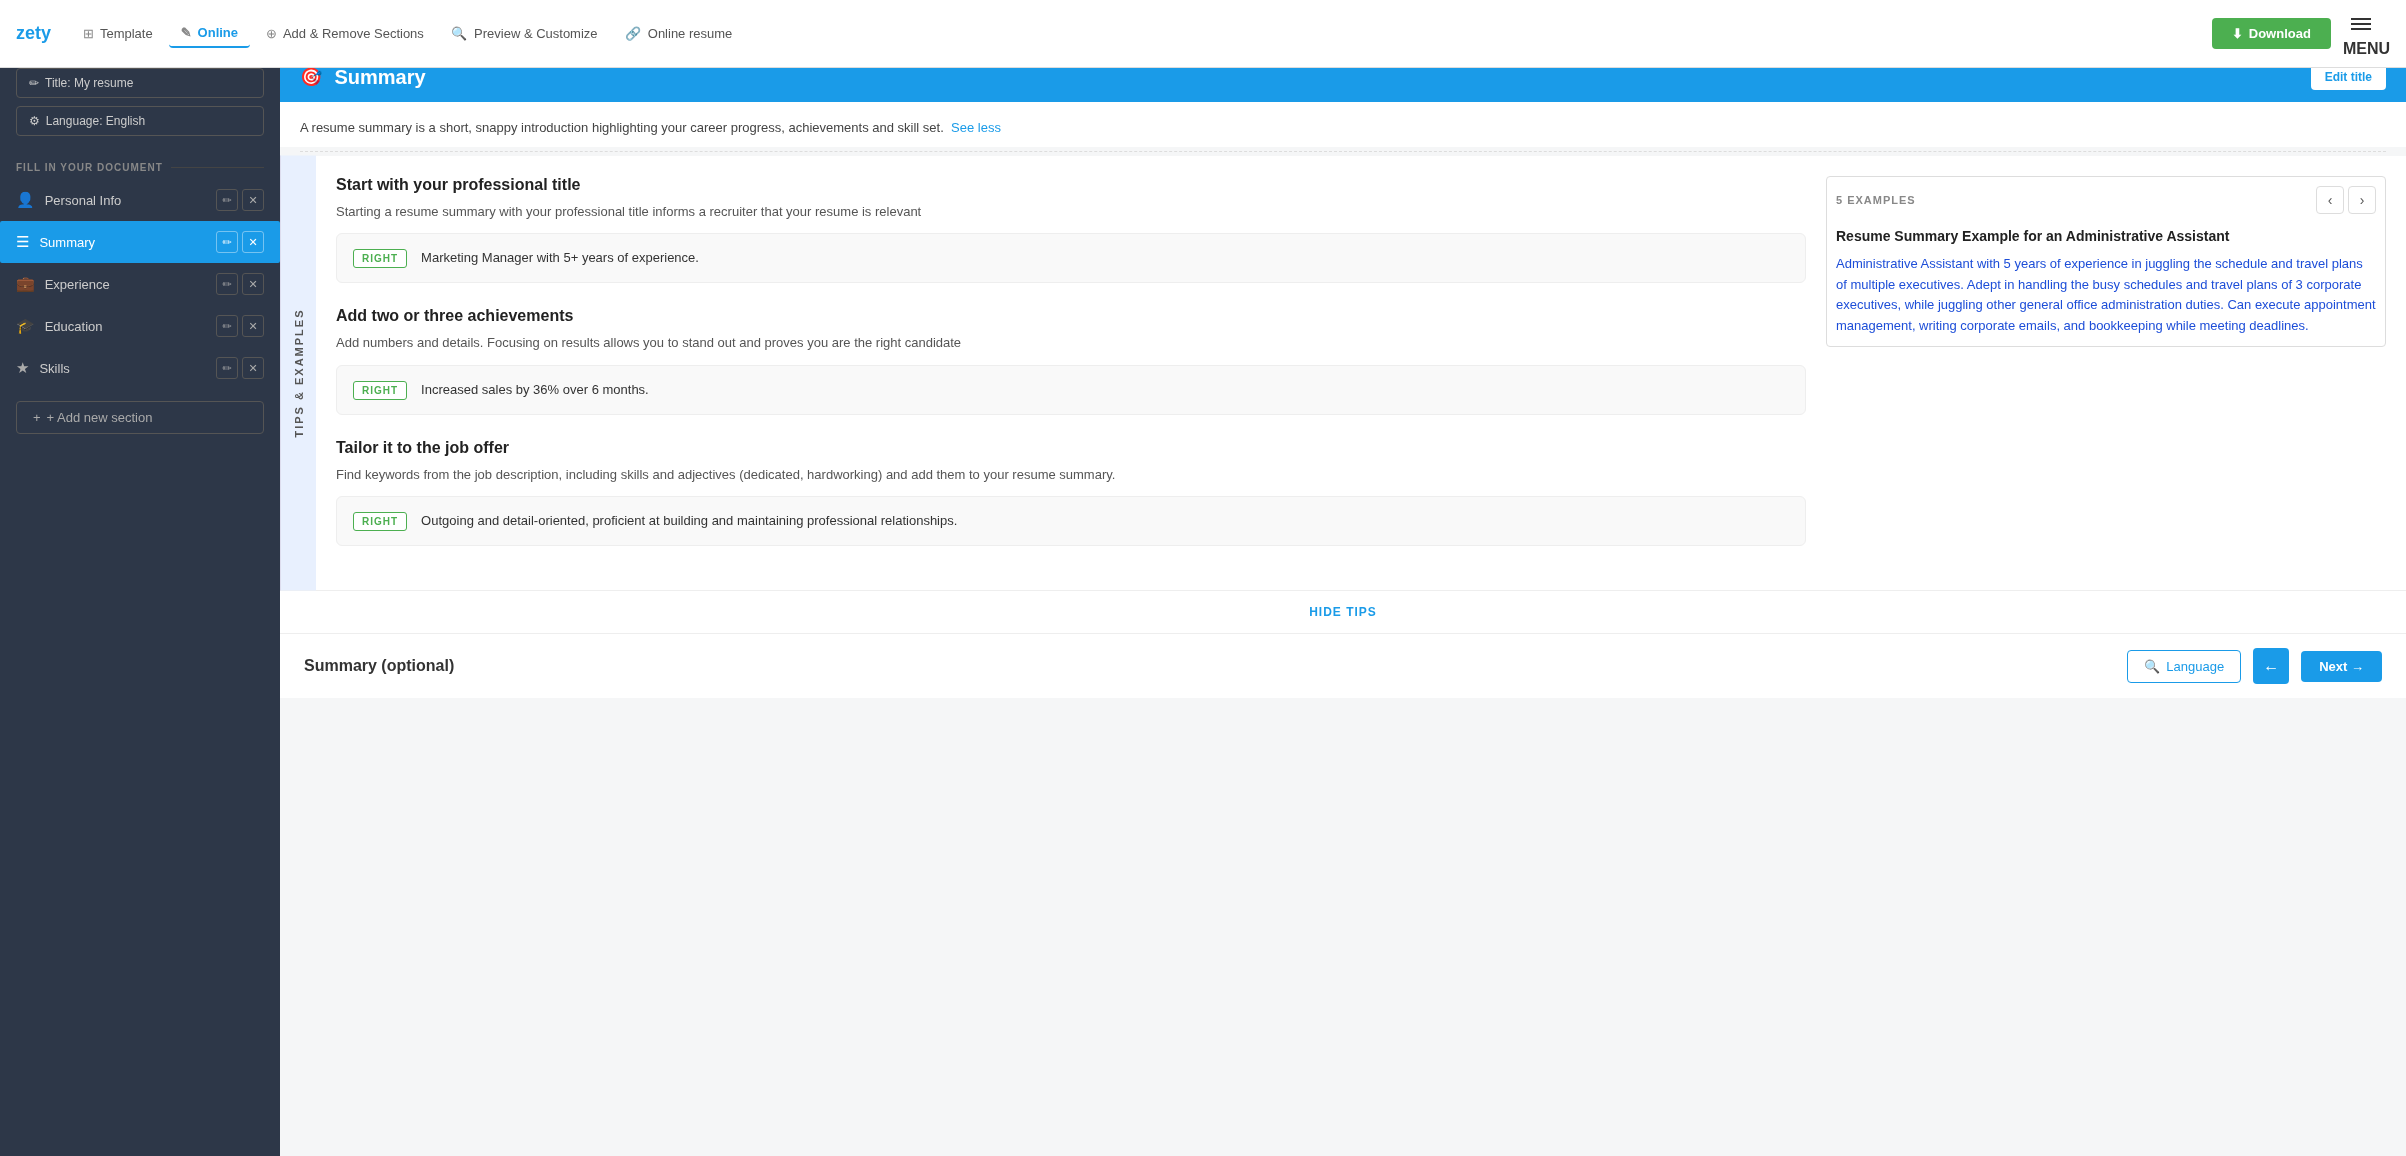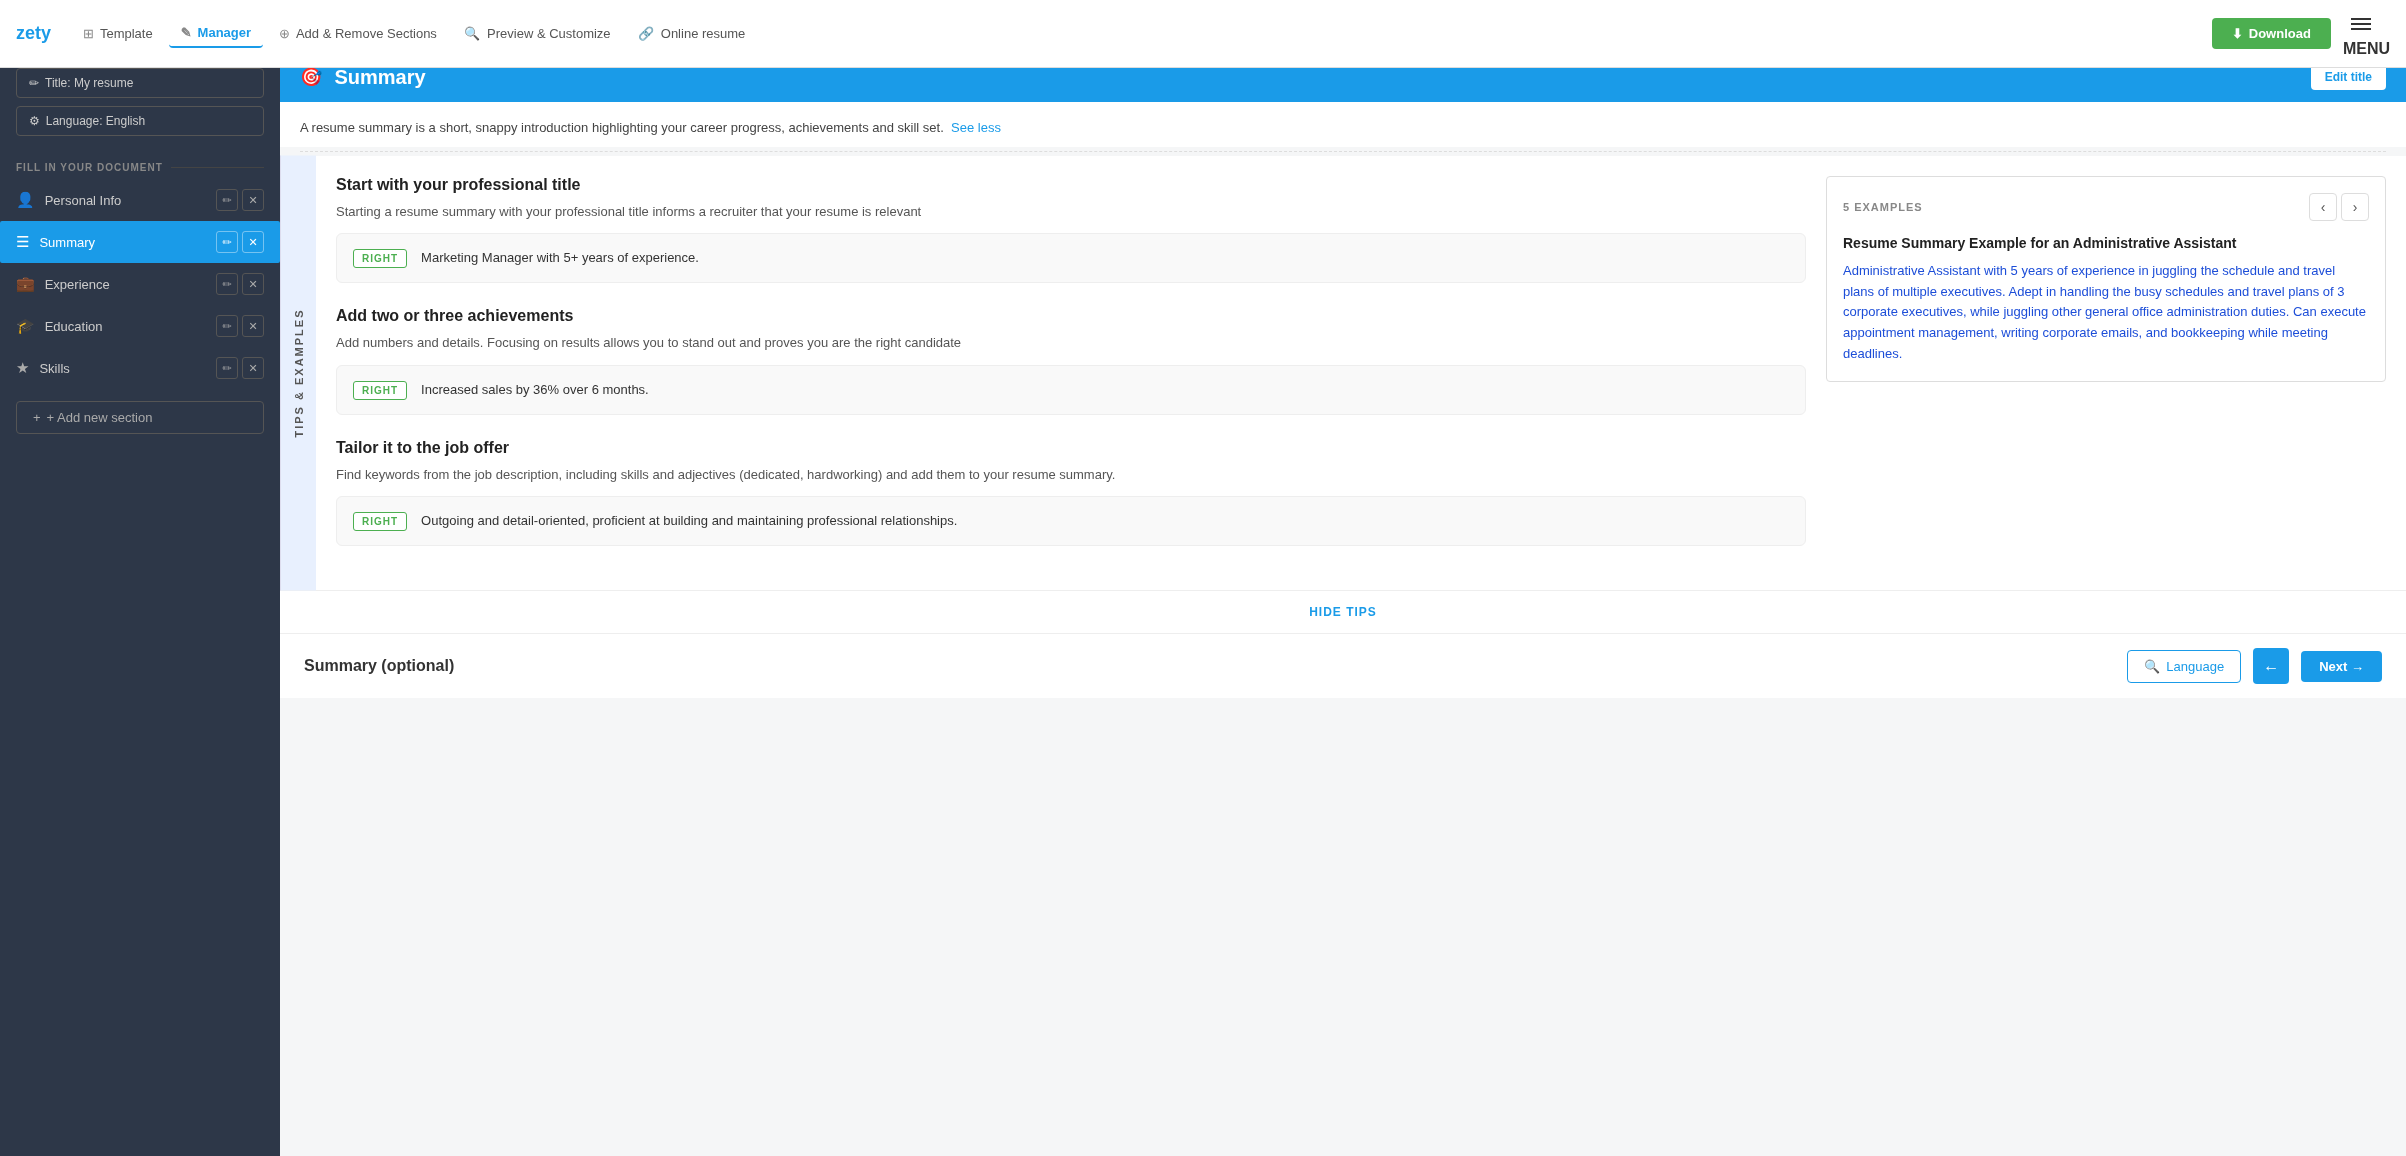--- a/index.html
+++ b/index.html
@@ -103,21 +103,21 @@
       flex-shrink: 0; letter-spacing: 1px; margin-top: 1px;
     }
     .tip-example-text { color: #333; font-size: 13px; line-height: 1.5; }
     .intro-text { color: #444; line-height: 1.6; font-size: 13px; padding: 16px 20px 8px; }
     .see-less { color: #1a9be8; cursor: pointer; font-size: 13px; text-decoration: none; }
     .divider { border: none; border-top: 1px dashed #ddd; margin: 4px 20px; }
 
     
     .examples-panel {
       width: 560px; flex-shrink: 0; background: #fff; border: 1px solid #ddd;
-      margin: 20px 20px 20px 0; border-radius: 4px; padding: 16px; align-self: flex-start;
+      margin: 20px 20px 20px 0; border-radius: 4px; padding: 9px; align-self: flex-start;
     }
     .examples-header {
       display: flex; align-items: center; justify-content: space-between;
       margin-bottom: 14px;
     }
     .examples-count { font-size: 11px; font-weight: 700; color: #888; letter-spacing: 1px; text-transform: uppercase; }
     .examples-nav { display: flex; gap: 4px; }
     .ex-nav-btn {
       background: #fff; border: 1px solid #ddd; color: #555; width: 28px; height: 28px;
       border-radius: 4px; cursor: pointer; display: flex; align-items: center; justify-content: center; font-size: 14px;
@@ -162,21 +162,21 @@
 
 <nav class="top-nav">
   <span class="nav-logo">zety</span>
   <div class="nav-items">
     <div class="nav-item">
       <span class="nav-icon">⊞</span>
       <span>Template</span>
     </div>
     <div class="nav-item active">
       <span class="nav-icon">✎</span>
-      <span>Manager</span>
+      <span>Online</span>
     </div>
     <div class="nav-item">
       <span class="nav-icon">⊕</span>
       <span>Add &amp; Remove Sections</span>
     </div>
     <div class="nav-item">
       <span class="nav-icon">🔍</span>
       <span>Preview &amp; Customize</span>
     </div>
     <div class="nav-item">

